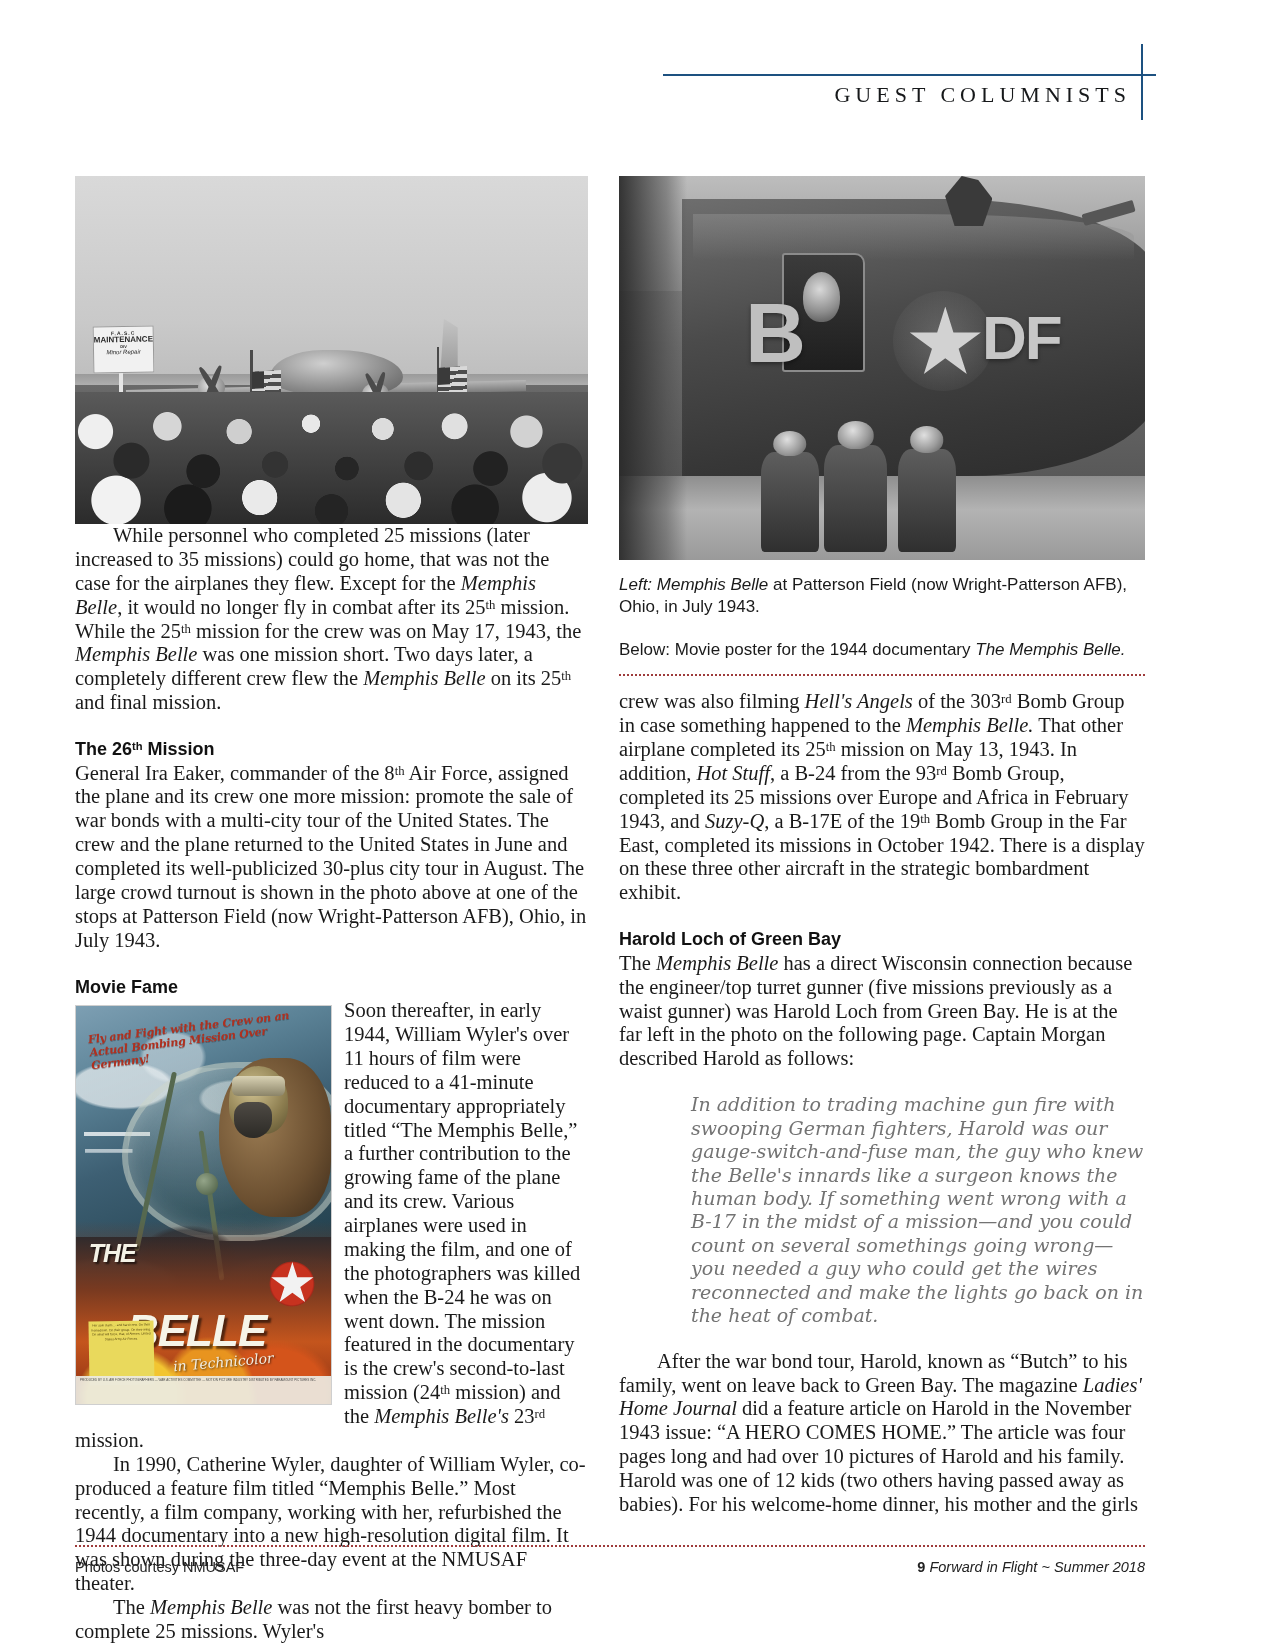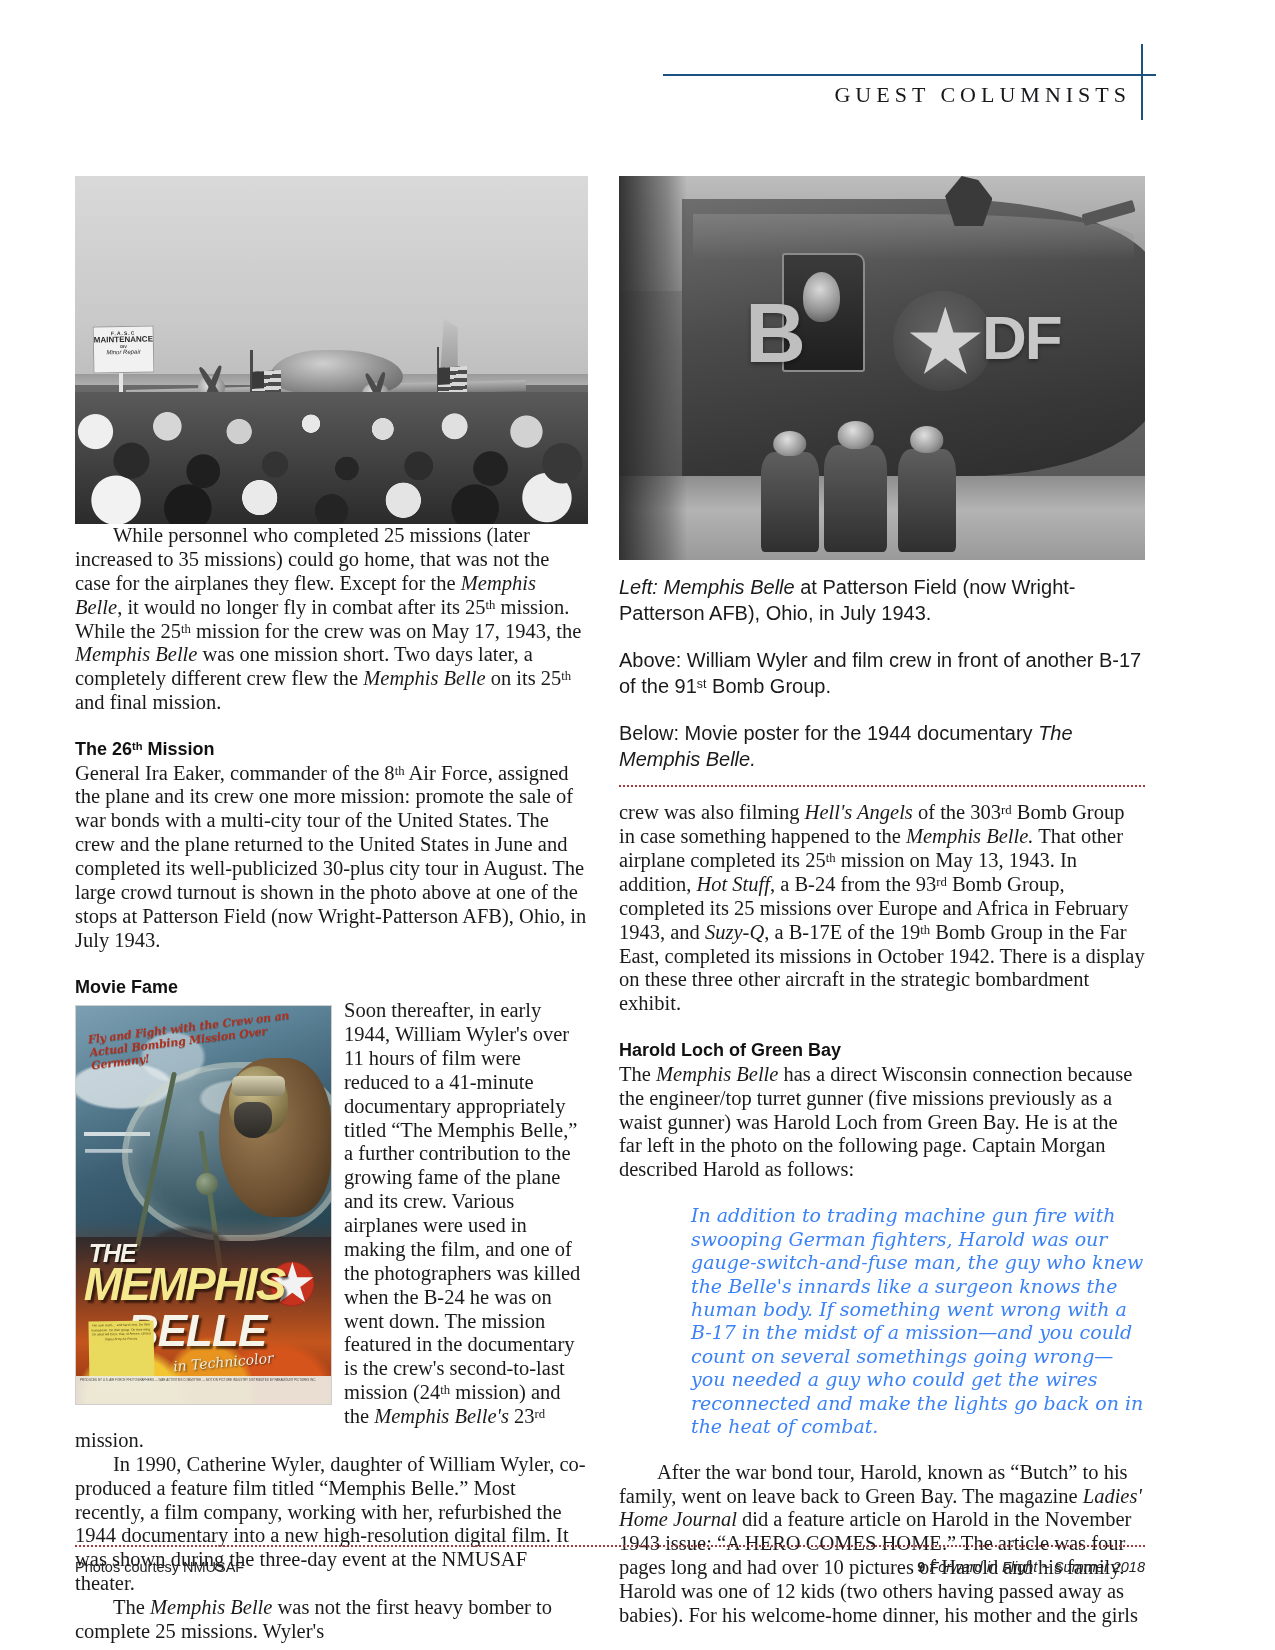--- a/index.html
+++ b/index.html
@@ -276,21 +276,21 @@
     background: radial-gradient(circle at 42% 34%, #e0e0e0, #9c9c9c 55%, #595959);
   }
   .p2-blur {
     position: absolute; left: 0; top: 0; width: 13%; height: 100%;
     background: linear-gradient(90deg, rgba(40,40,40,.92), rgba(70,70,70,.45) 70%, transparent);
   }
 
   
   .caption {
     font-family: "Liberation Sans", "DejaVu Sans", sans-serif;
-    font-size: 20px;
+    font-size: 17px;
     line-height: 1.32;
     color: #1a1a1a;
     margin-top: 14px;
   }
   .caption + .caption { margin-top: 20px; }
   .caption i { font-style: italic; }
 
   .dot-rule {
     border: none;
     border-top: 2px dotted #9e3b3b;
@@ -320,21 +320,21 @@
   h3.sect sup { font-size: 0.62em; vertical-align: 0.42em; }
 
   .first-body { margin-top: 10px; }
 
   blockquote.quote {
     margin: 22px 0 0 72px;
     font-family: "DejaVu Serif", "Liberation Serif", serif;
     font-style: italic;
     font-size: 19px;
     line-height: 1.235;
-    color: #3b82f6;
+    color: #737373;
   }
 
   
   .poster {
     float: left;
     width: 255px;
     height: 398px;
     margin: 6px 12px 4px 0;
     position: relative;
     overflow: hidden;
@@ -610,21 +610,20 @@
     <div class="po-goggle"></div>
     <div class="po-mask"></div>
     <div class="po-frame"></div>
     <div class="po-frame2"></div>
     <div class="po-hub"></div>
     <div class="po-smoke"></div>
     <div class="po-fire"></div>
     <div class="po-star"></div>
     <div class="po-tagline">Fly and Fight with the Crew on an Actual Bombing Mission Over Germany!</div>
     <div class="po-the">THE</div>
-    <div class="po-title1">MEMPHIS</div>
     <div class="po-title2">BELLE</div>
     <div class="po-tech">in Technicolor</div>
     <div class="po-yellowbox">
         <div>Her sole claim ... and hard crew. On their homedown. On their group. On their wing. On what will force, that, of Airmen. United States Army Air Forces.</div>
       </div>
     <div class="po-credits">
         <div>PRODUCED BY U.S. AIR FORCE PHOTOGRAPHERS — WAR ACTIVITIES COMMITTEE — MOTION PICTURE INDUSTRY    DISTRIBUTED BY PARAMOUNT PICTURES INC.</div>
       </div>
   </div>
 
@@ -661,21 +660,20 @@
         <div class="head"></div>
       </div>
     <div class="p2-crew" style="left:53%; top:71%; width:11%; height:27%;">
         <div class="head"></div>
       </div>
     <div class="p2-blur"></div>
   </div>
 
   <div class="caption"><i><span>Left:</span> <span>Memphis Belle</span></i><span> at Patterson Field (now Wright-Patterson AFB), Ohio, in July 1943.</span></div>
 
-  <div class="caption"><span>Above: William Wyler and film crew in front of another B-17 of the 91</span><sup>st</sup><span> Bomb Group.</span></div>
 
   <div class="caption"><span>Below: Movie poster for the 1944 documentary </span><i>The Memphis Belle.</i></div>
 
   <hr class="dot-rule">
 
   <p class="body" style="margin-top:14px;"><span>crew was also filming </span><i>Hell's Angels</i><span> of the 303</span><sup>rd</sup><span> Bomb Group in case something happened to the </span><i>Memphis Belle.</i><span> That other airplane completed its 25</span><sup>th</sup><span> mission on May 13, 1943. In addition, </span><i>Hot Stuff</i><span>, a B-24 from the 93</span><sup>rd</sup><span> Bomb Group, completed its 25 missions over Europe and Africa in February 1943, and </span><i>Suzy-Q</i><span>, a B-17E of the 19</span><sup>th</sup><span> Bomb Group in the Far East, completed its missions in October 1942. There is a display on these three other aircraft in the strategic bombardment exhibit.</span></p>
 
   <h3 class="sect">Harold Loch of Green Bay</h3>
 
   <p class="body"><span>The </span><i>Memphis Belle</i><span> has a direct Wisconsin connection because the engineer/top turret gunner (five missions previously as a waist gunner) was Harold Loch from Green Bay. He is at the far left in the photo on the following page. Captain Morgan described Harold as follows:</span></p>

